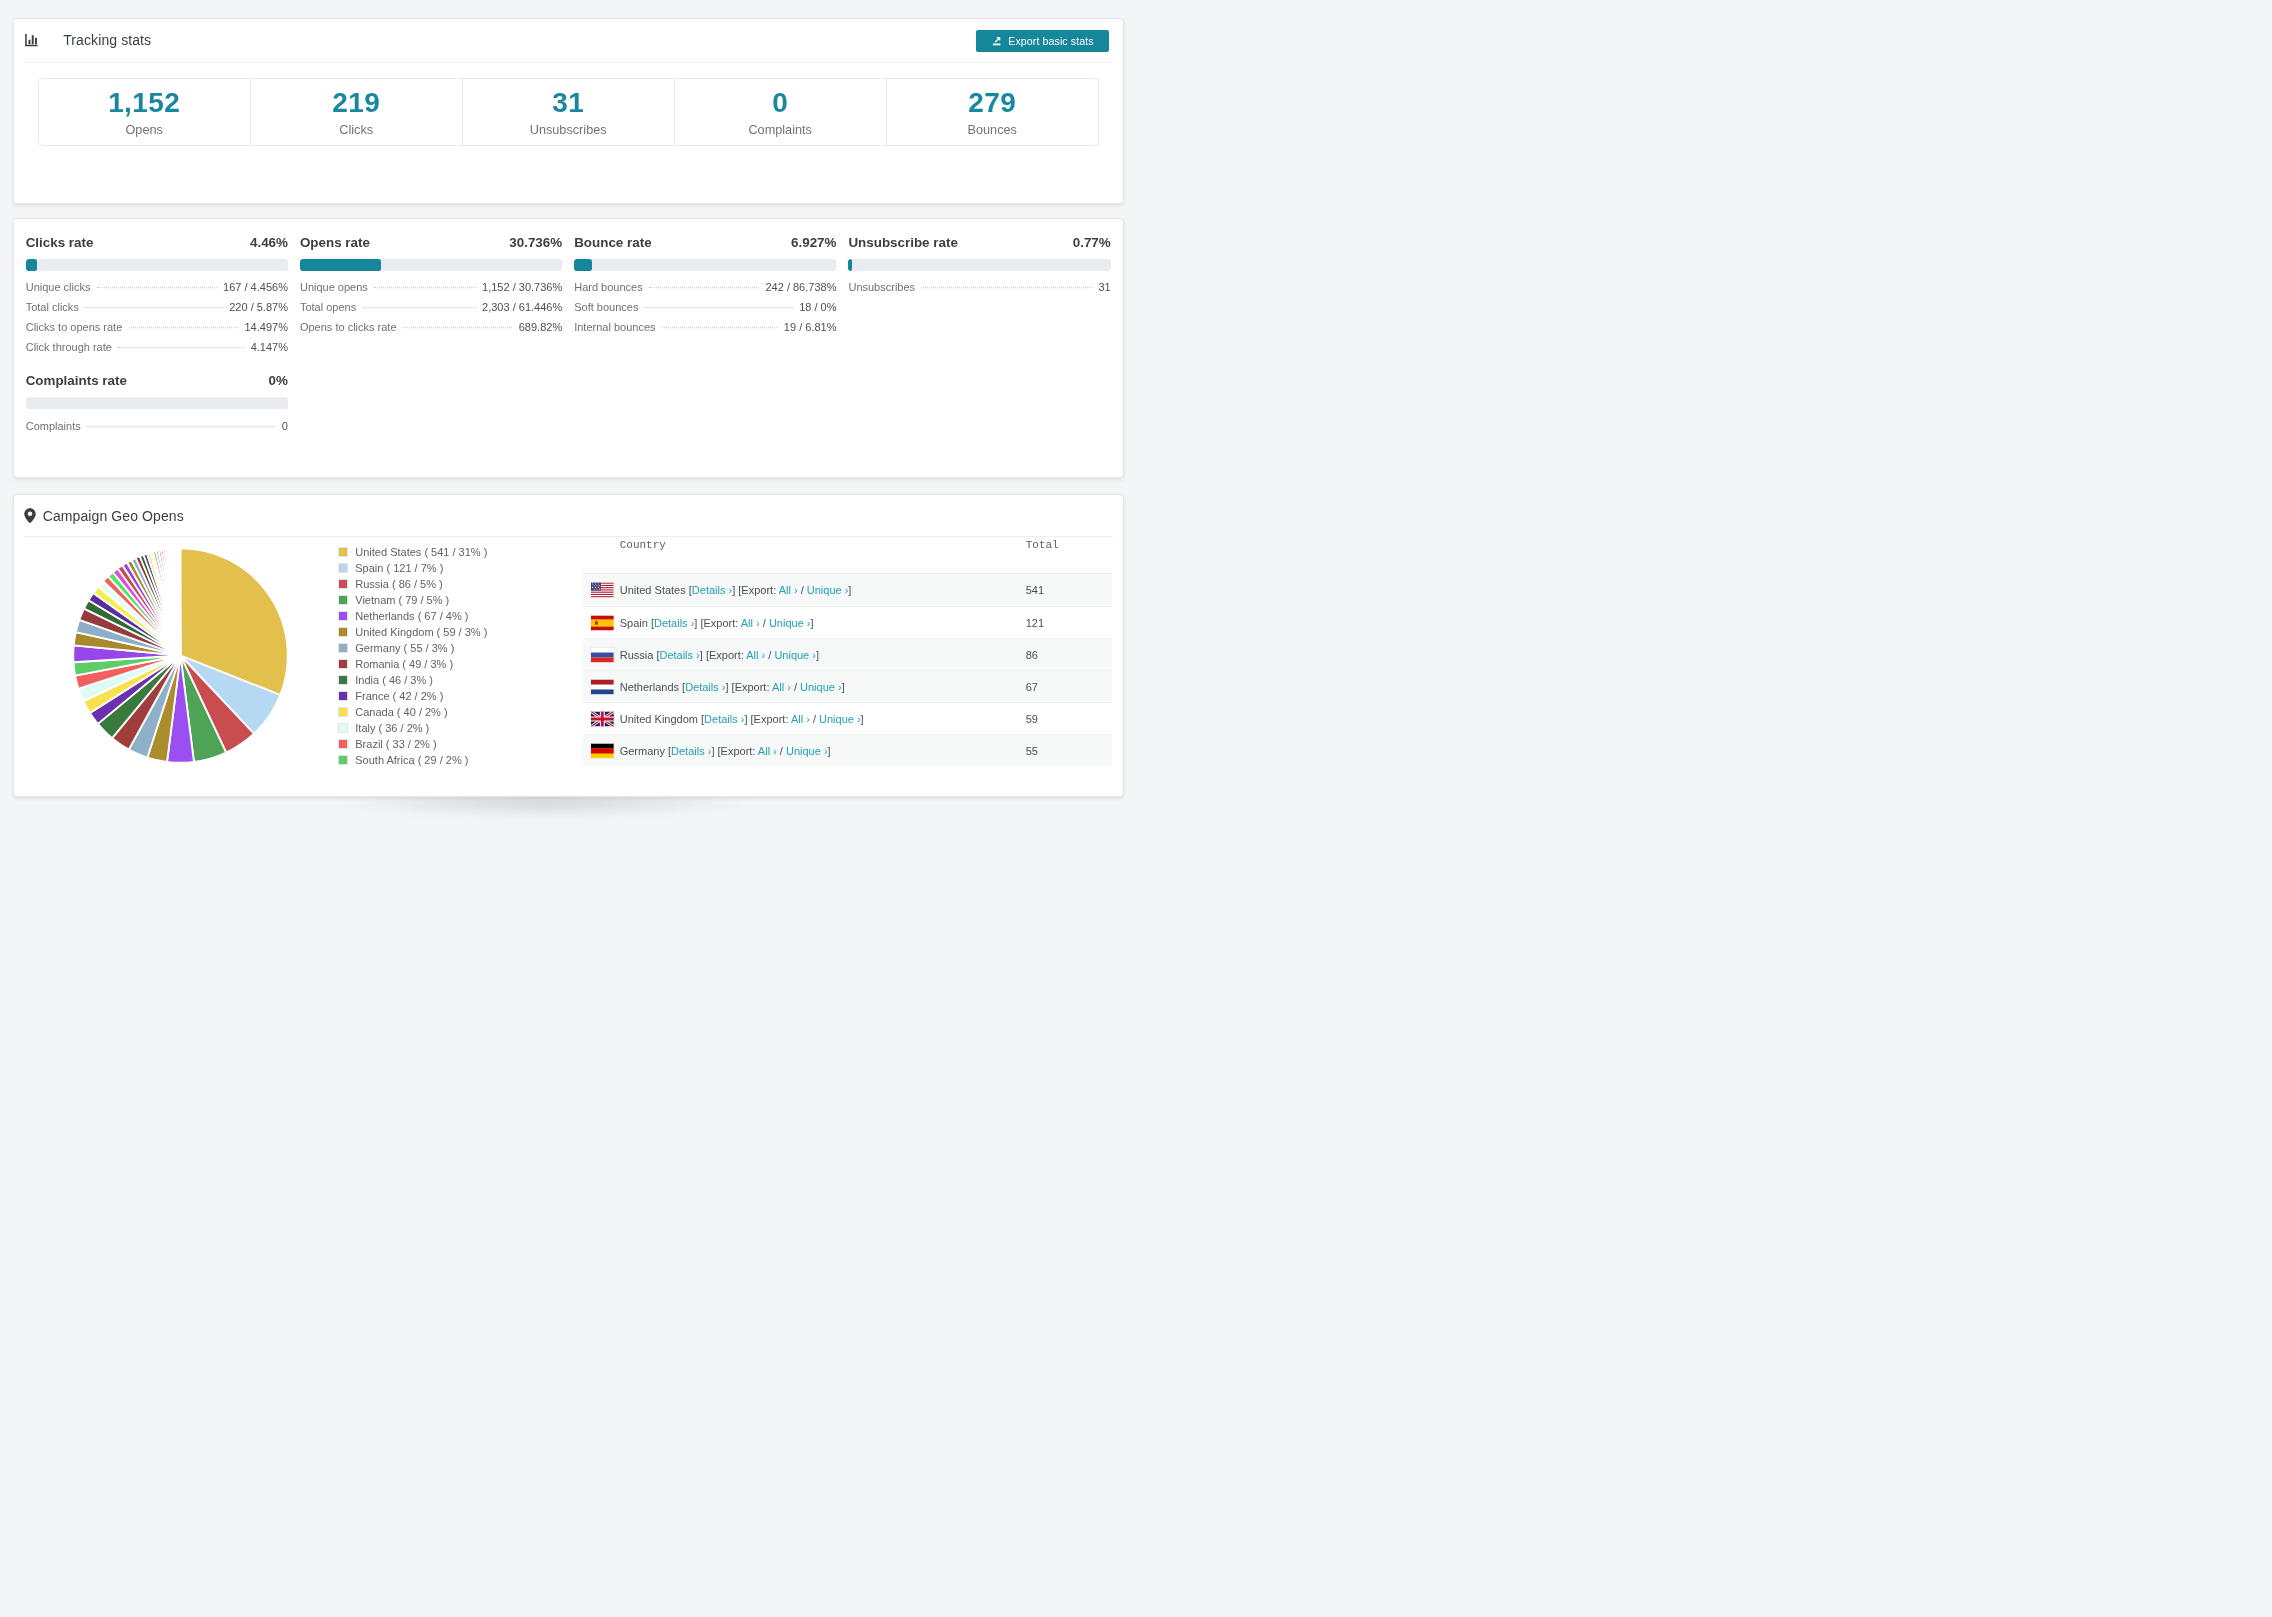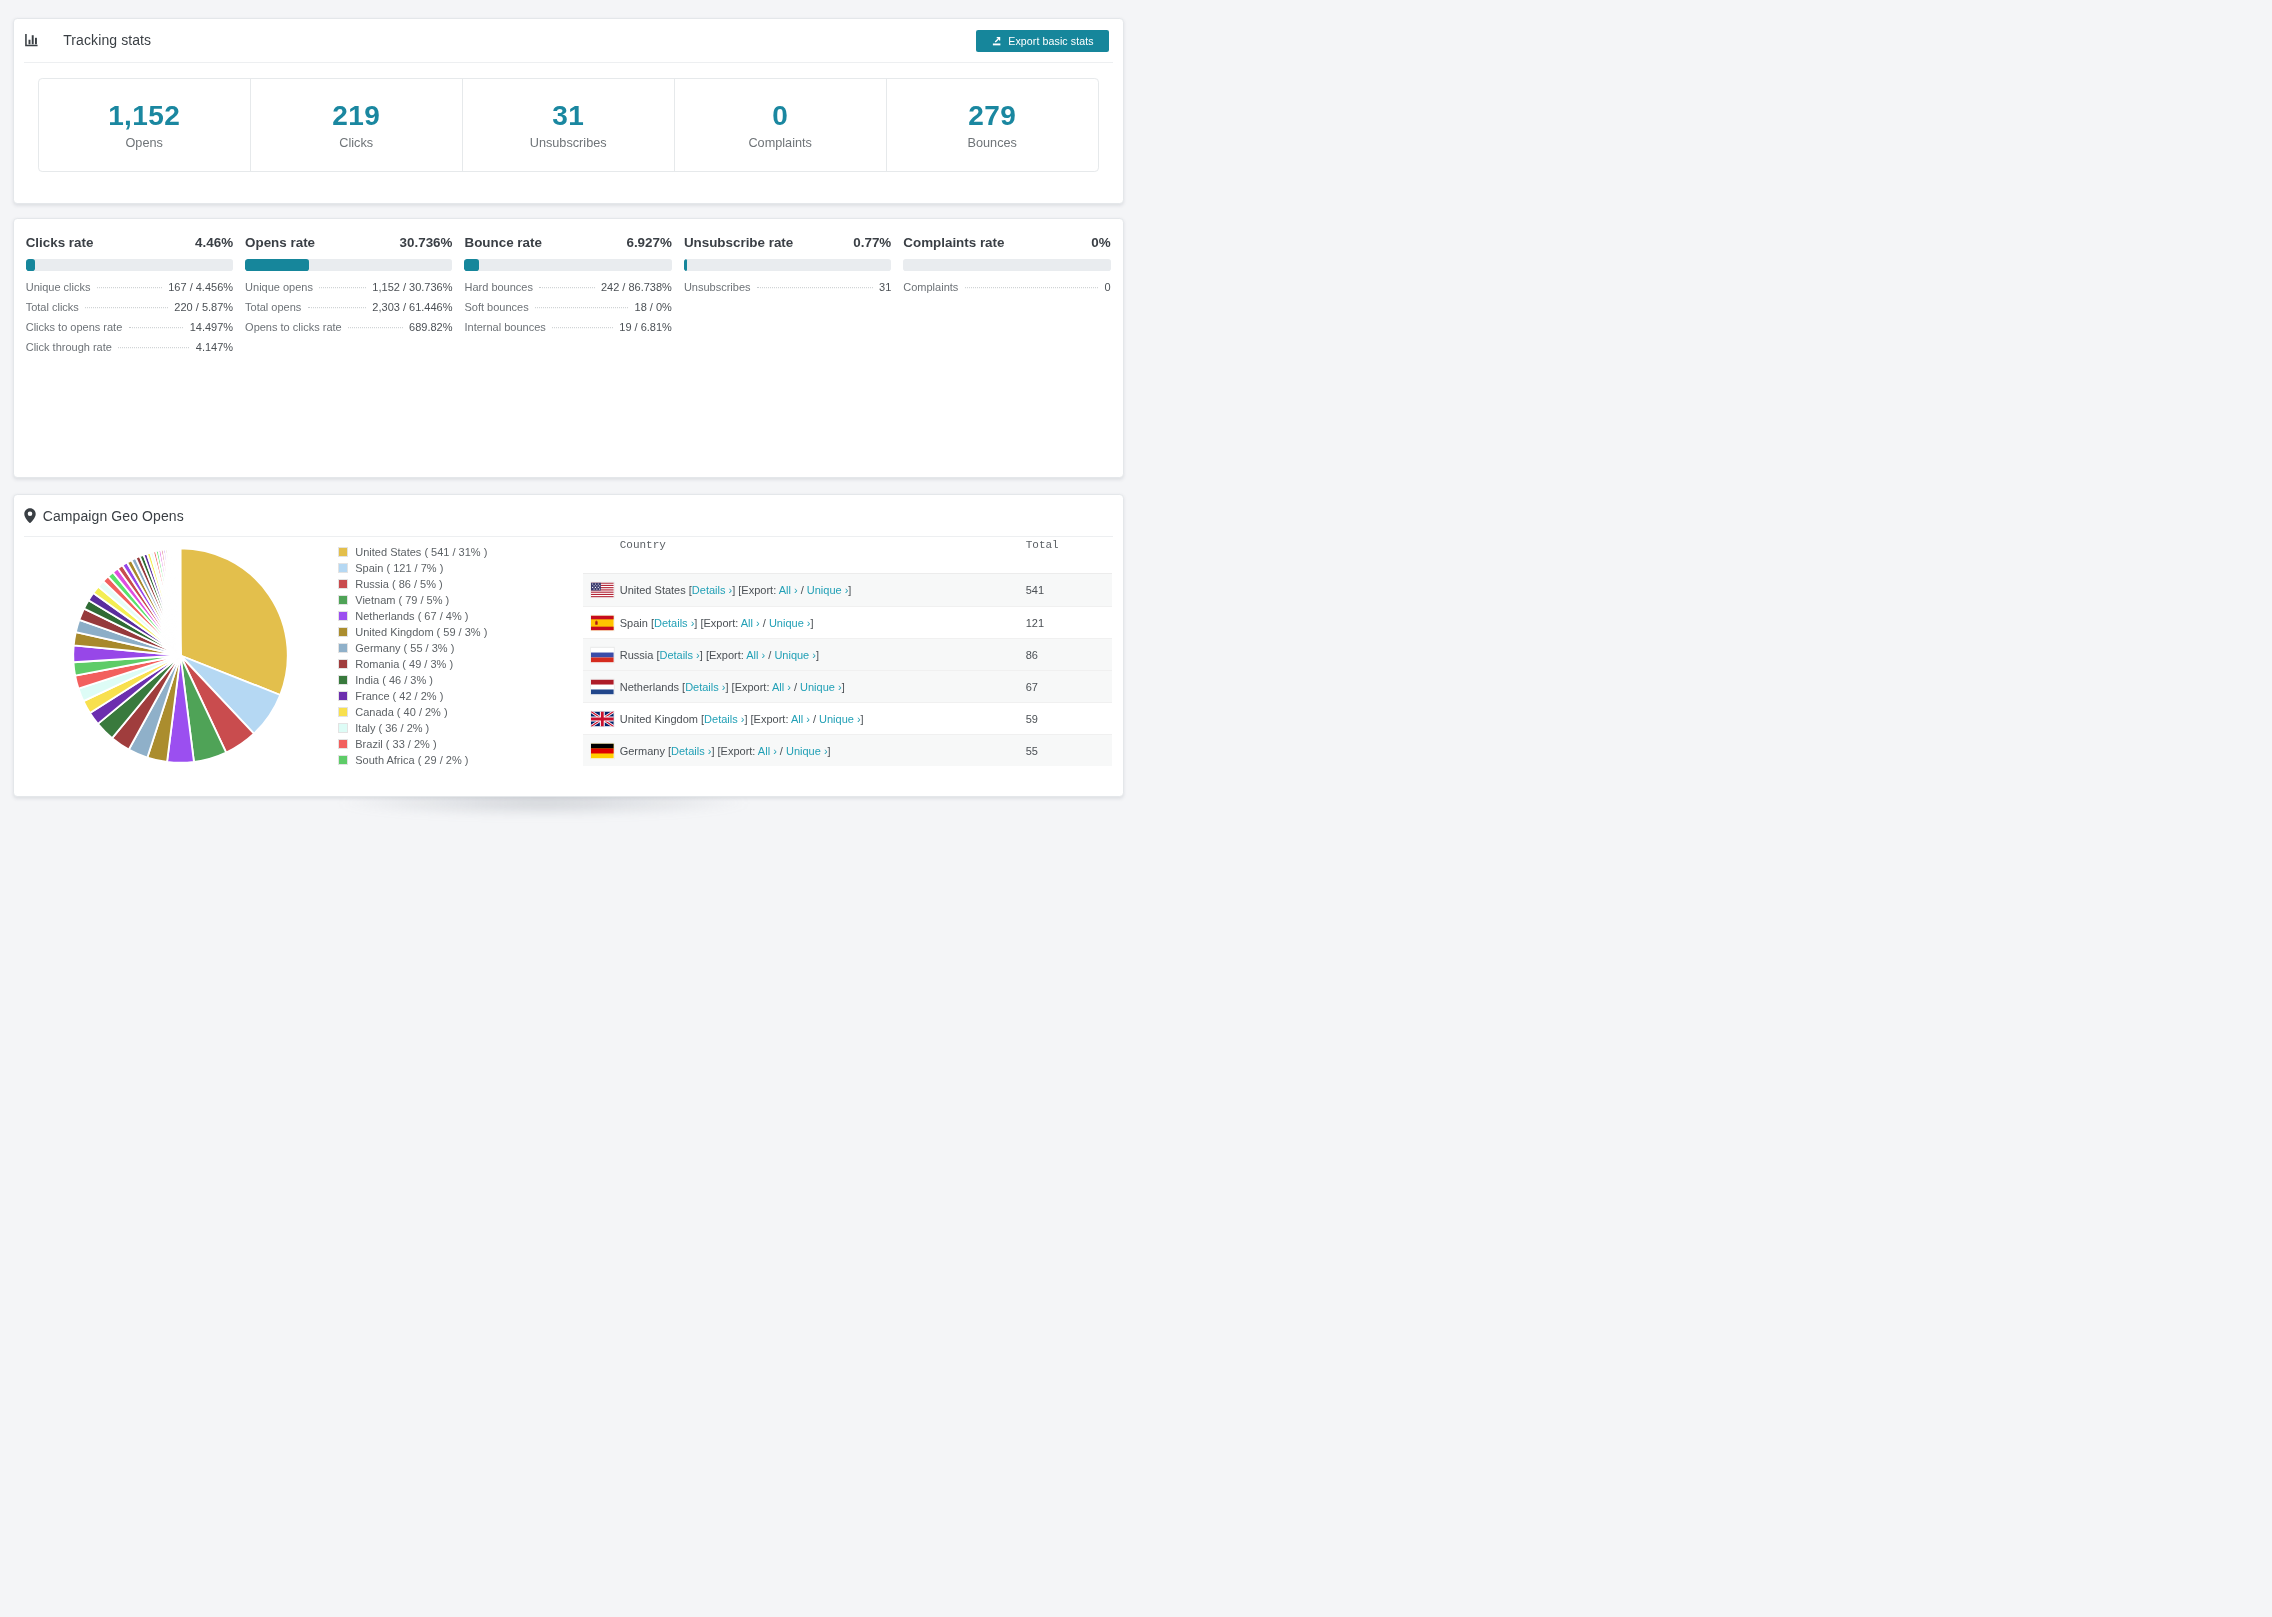--- a/index.html
+++ b/index.html
@@ -19,29 +19,29 @@
   #card-geo .card-head { height:42px; }
   .card-title { font-size:14px; color:#3a3f44; letter-spacing:0.1px; }
   .head-icon { display:flex; align-items:center; }
 
   
   .export-btn { position:absolute; top:11.3px; right:14px; height:22px; padding:0 15px;
     background:#16869b; color:#fff; font-size:10.6px; display:flex; align-items:center; gap:5.6px;
     border:none; border-radius:2.1px; cursor:pointer; font-family:inherit; letter-spacing:0.1px; }
 
   
-  .stats-row { position:absolute; left:24px; right:24px; top:59px; height:94px;
+  .stats-row { position:absolute; left:24px; right:24px; top:59px; height:68px;
     border:0.7px solid #e6e9eb; border-radius:4.2px; display:flex; background:#fff; }
   .stat-cell { flex:1; display:flex; flex-direction:column; align-items:center; justify-content:center; }
   .stat-cell + .stat-cell { border-left:0.7px solid #e6e9eb; }
   .stat-value { font-size:28px; font-weight:700; color:#1a87a0; letter-spacing:0.4px; }
   .stat-label { font-size:12.7px; color:#6f7478; margin-top:4.2px; }
 
   
-  .rates-grid { padding:15.5px 12px 0; display:grid; grid-template-columns:repeat(5,1fr);
+  .rates-grid { padding:15.5px 12px 0; display:grid; grid-template-columns:repeat(4,1fr);
     column-gap:21px; row-gap:30px;gap:12px; }
   .rate-head { display:flex; justify-content:space-between; align-items:baseline; }
   .rate-title { font-size:13.4px; font-weight:700; color:#3a3f45; }
   .rate-value { font-size:13.4px; font-weight:700; color:#3a3f45; }
   .bar { margin-top:9.2px; height:12px; background:#e9ecef; border-radius:2.8px; overflow:hidden; }
   .bar-fill { height:100%; background:#16869b; border-radius:2.8px; }
   .rate-rows { margin-top:10.6px; }
   .rate-row { display:flex; align-items:baseline; height:20px; }
   .rate-row .lbl { font-size:11px; color:#6d7277; white-space:nowrap; }
   .rate-row .dots { flex:1; border-bottom:1.4px dotted #c6cacd; margin:0 6.4px; transform:translateY(-2.8px); }

